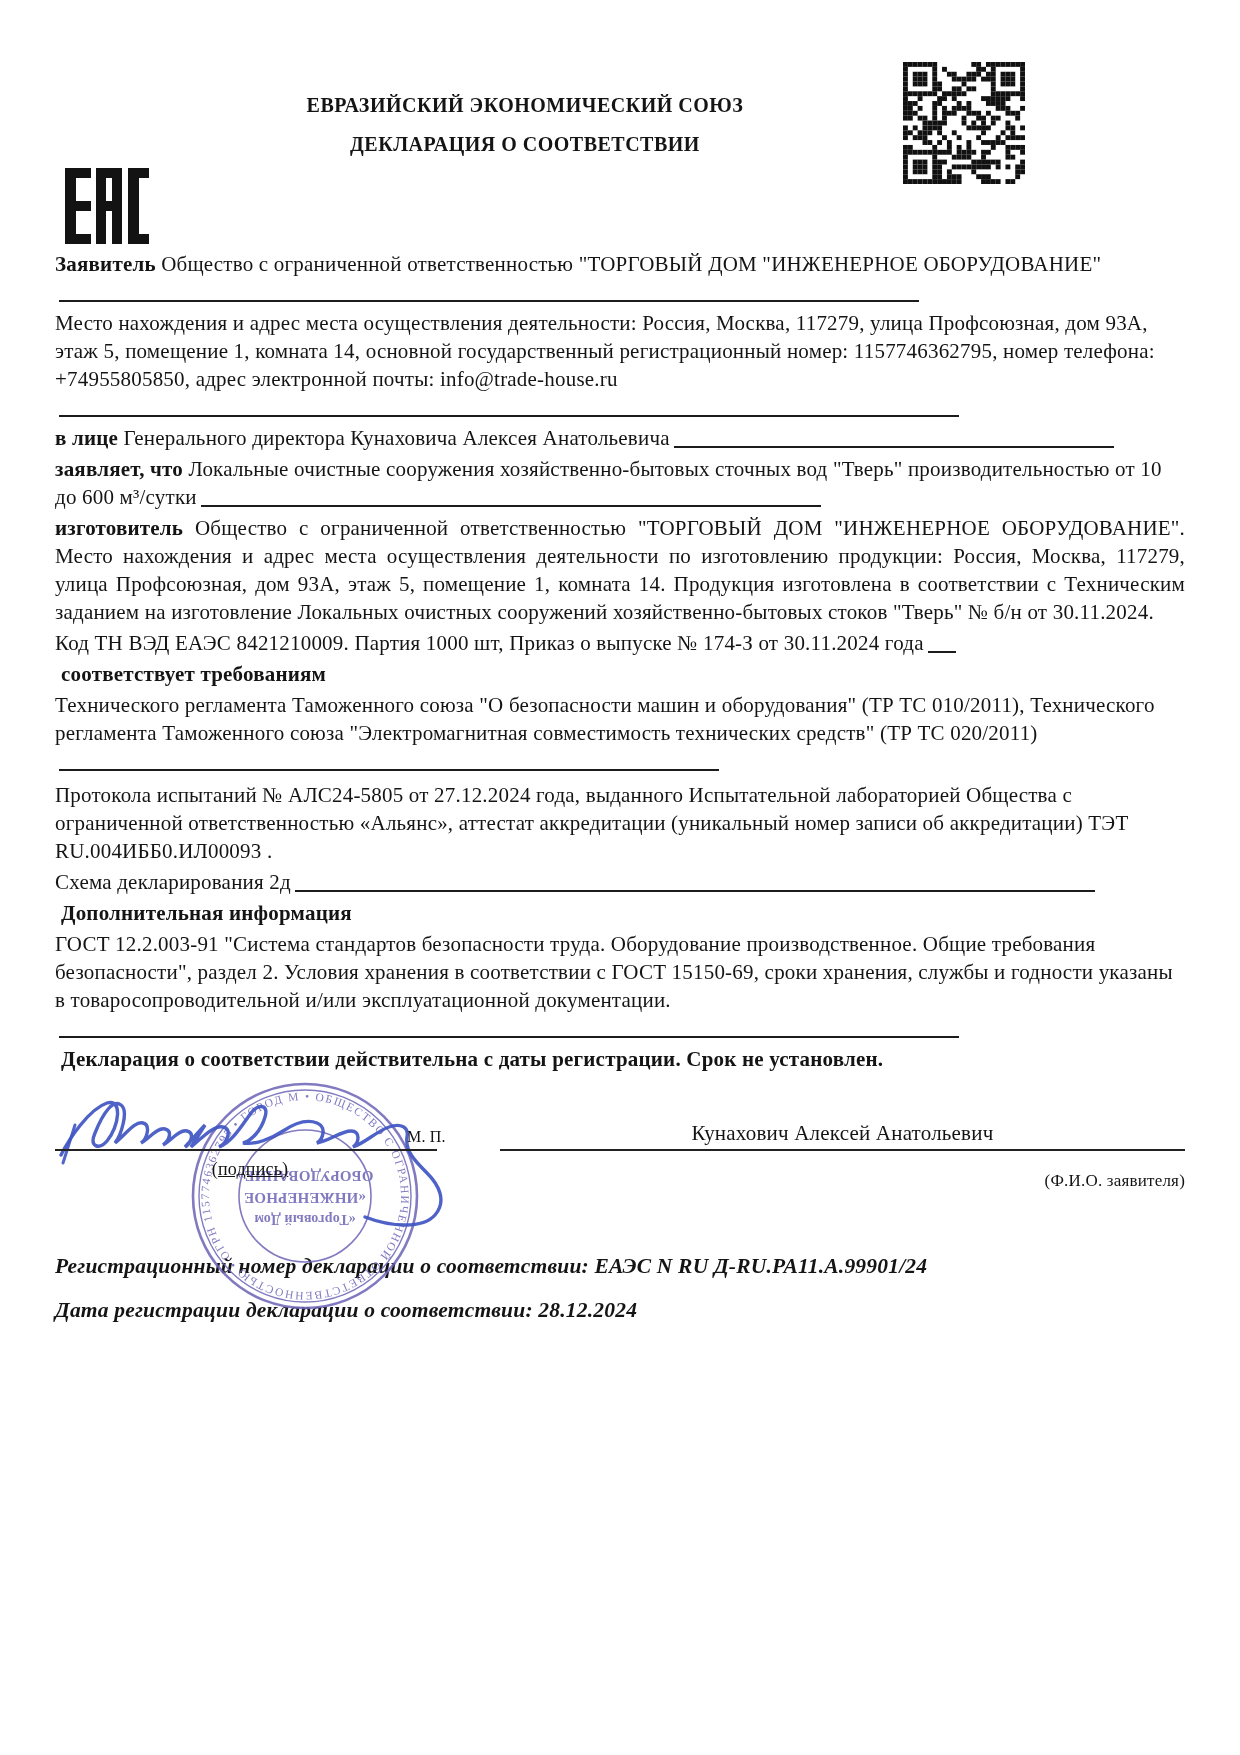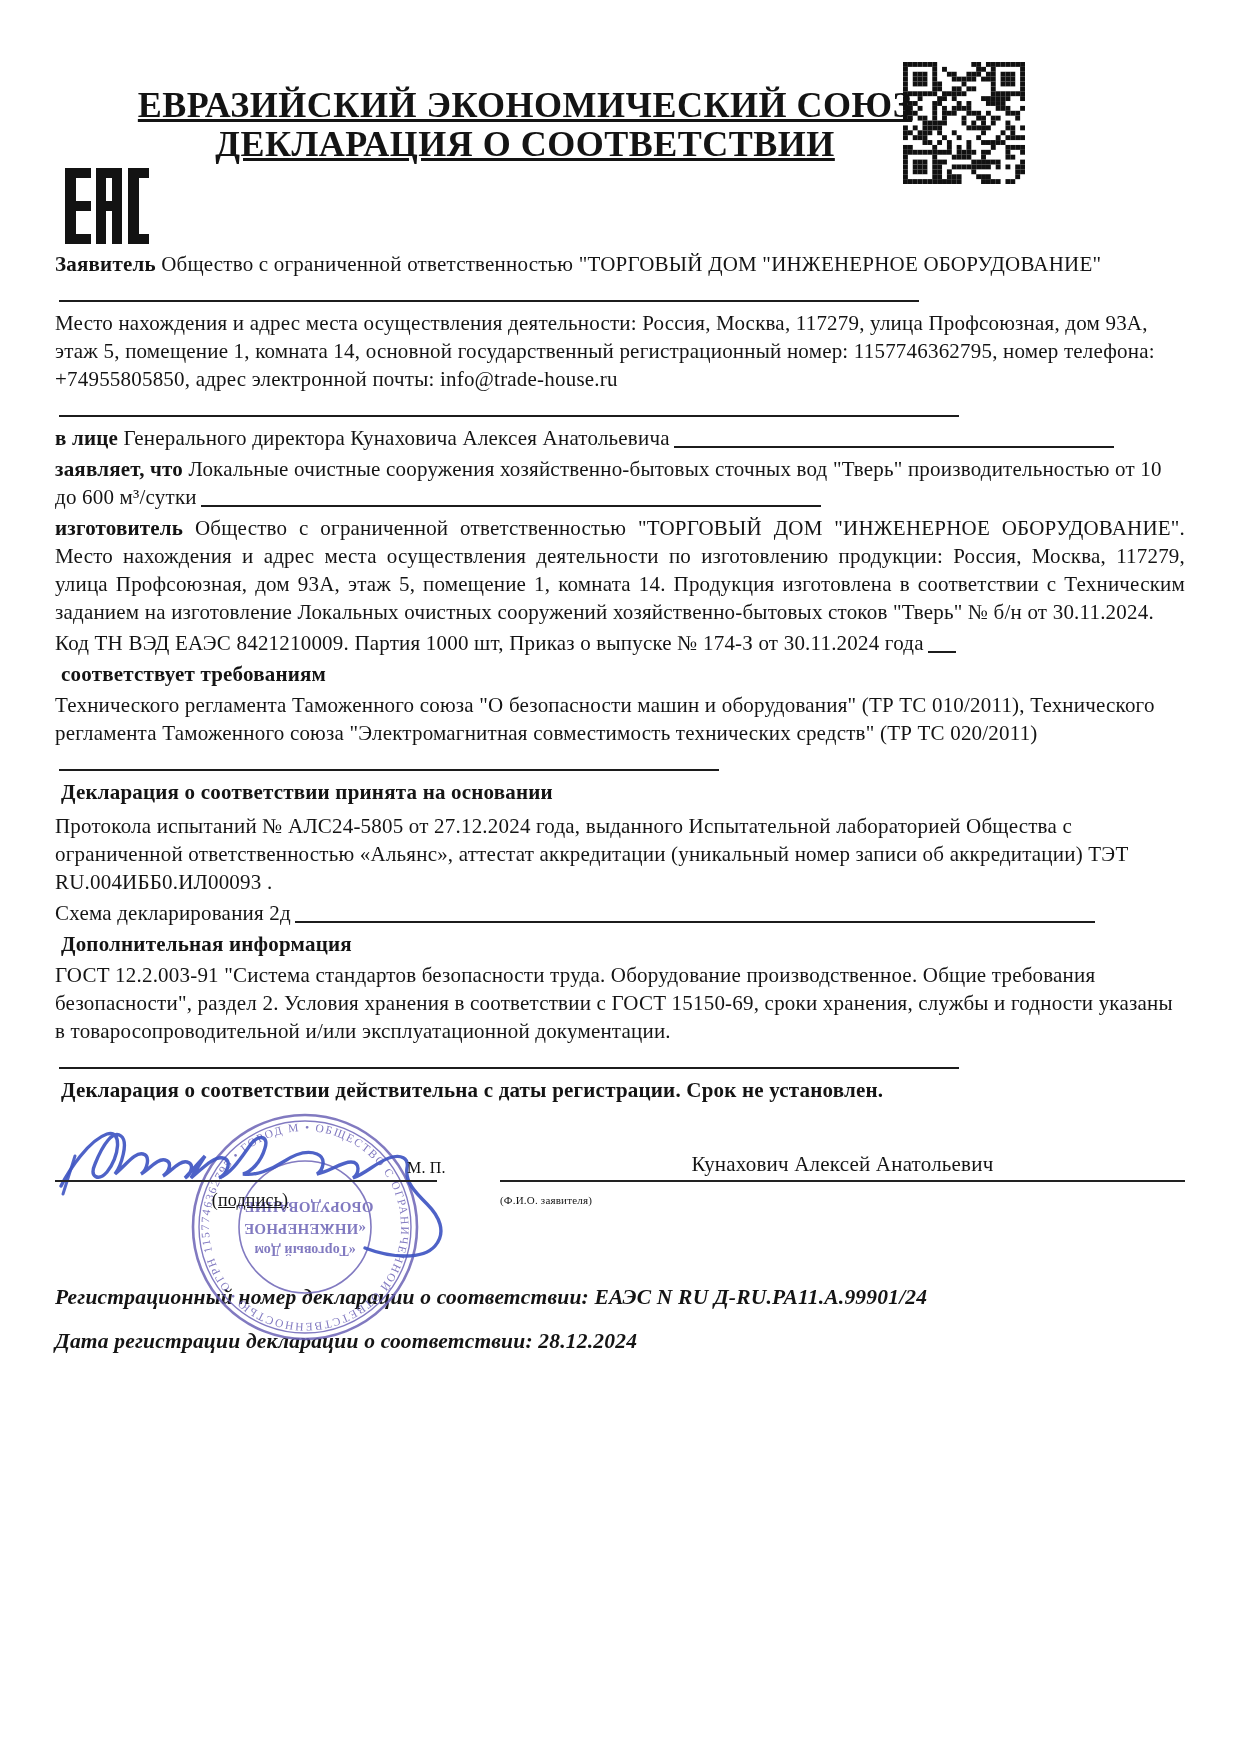--- a/index.html
+++ b/index.html
@@ -9,21 +9,21 @@
     margin:0 auto;
     background:#ffffff;
     font-family:"Liberation Serif","DejaVu Serif",serif;
     color:#141414;
     overflow:hidden;
   }
   
   .title-wrap{
     position:absolute;left:100px;top:86px;width:850px;
     text-align:center;font-weight:bold;
-    font-size:36px;line-height:39px;letter-spacing:.5px;text-decoration:underline;
+    font-size:20px;line-height:39px;letter-spacing:.5px;
   }
   .qr{position:absolute;left:903px;top:62px;width:122px;height:122px;}
   .eac{position:absolute;left:63px;top:166px;width:88px;height:80px;}
   
   .content{
     position:absolute;left:55px;top:250px;width:1130px;
     font-size:21px;line-height:28px;letter-spacing:.2px;
   }
   .para{margin:0 0 3px 0;}
   .para b{font-weight:bold;}
@@ -36,21 +36,21 @@
     position:relative;top:3px;margin-left:4px;
   }
   .heading{font-weight:bold;margin:3px 0 3px 6px;}
   
   .sig-area{position:relative;height:165px;margin-top:4px;}
   .sig-line{position:absolute;left:0;top:72px;width:382px;border-bottom:2px solid #222;}
   .sig-caption{position:absolute;left:95px;top:78px;width:200px;text-align:center;font-size:18px;text-decoration:underline;}
   .mp{position:absolute;left:352px;top:46px;font-size:16px;}
   .fio-name{position:absolute;left:445px;top:42px;width:685px;text-align:center;font-size:21px;}
   .fio-line{position:absolute;left:445px;top:72px;width:685px;border-bottom:2px solid #222;}
-  .fio-caption{position:absolute;left:445px;top:78px;width:685px;text-align:left;font-size:11px;}
+  .fio-caption{position:absolute;left:445px;top:90px;width:685px;text-align:right;font-size:17px;}
   .sig-svg{position:absolute;left:0px;top:-8px;width:452px;height:172px;pointer-events:none;}
   .stamp-svg{position:absolute;left:133px;top:2px;width:234px;height:234px;pointer-events:none;opacity:.85;}
   
   .footer-line{font-weight:bold;font-size:21.5px;margin-top:10px;font-style:italic;}
   .footer-line.second{margin-top:16px;}
 </style>
 </head>
 <body>
 
 <div class="page">
@@ -413,21 +413,20 @@
     <div class="para u" style="--fill:620px"><b>заявляет, что</b> <span>Локальные очистные сооружения хозяйственно-бытовых сточных вод "Тверь" производительностью от 10 до 600 м³/сутки</span></div>
 
     <div class="para just"><b>изготовитель</b> <span>Общество с ограниченной ответственностью "ТОРГОВЫЙ ДОМ "ИНЖЕНЕРНОЕ ОБОРУДОВАНИЕ". Место нахождения и адрес места осуществления деятельности по изготовлению продукции: Россия, Москва, 117279, улица Профсоюзная, дом 93А, этаж 5, помещение 1, комната 14. Продукция изготовлена в соответствии с Техническим заданием на изготовление Локальных очистных сооружений хозяйственно-бытовых стоков "Тверь" № б/н от 30.11.2024.</span></div>
 
     <div class="para u" style="--fill:28px"><span>Код ТН ВЭД ЕАЭС 8421210009. Партия 1000 шт, Приказ о выпуске № 174-З от 30.11.2024 года</span></div>
 
     <div class="heading">соответствует требованиям</div>
 
     <div class="para u" style="--fill:660px"><span>Технического регламента Таможенного союза "О безопасности машин и оборудования" (ТР ТС 010/2011), Технического регламента Таможенного союза "Электромагнитная совместимость технических средств" (ТР ТС 020/2011)</span></div>
 
-    <div class="heading">Декларация о соответствии принята на основании</div>
 
     <div class="para" style="margin-top:6px"><span>Протокола испытаний № АЛС24-5805 от 27.12.2024 года, выданного Испытательной лабораторией Общества с ограниченной ответственностью «Альянс», аттестат аккредитации (уникальный номер записи об аккредитации)  ТЭТ RU.004ИББ0.ИЛ00093 .</span></div>
 
     <div class="para u" style="--fill:800px"><span>Схема декларирования 2д</span></div>
 
     <div class="heading">Дополнительная информация</div>
 
     <div class="para u" style="--fill:900px"><span>ГОСТ 12.2.003-91 "Система стандартов безопасности труда. Оборудование производственное. Общие требования безопасности", раздел 2. Условия хранения в соответствии с ГОСТ 15150-69, сроки хранения, службы и годности указаны в товаросопроводительной и/или эксплуатационной документации.</span></div>
 
     <div class="heading">Декларация о соответствии  действительна с даты регистрации. Срок не  установлен.</div>

